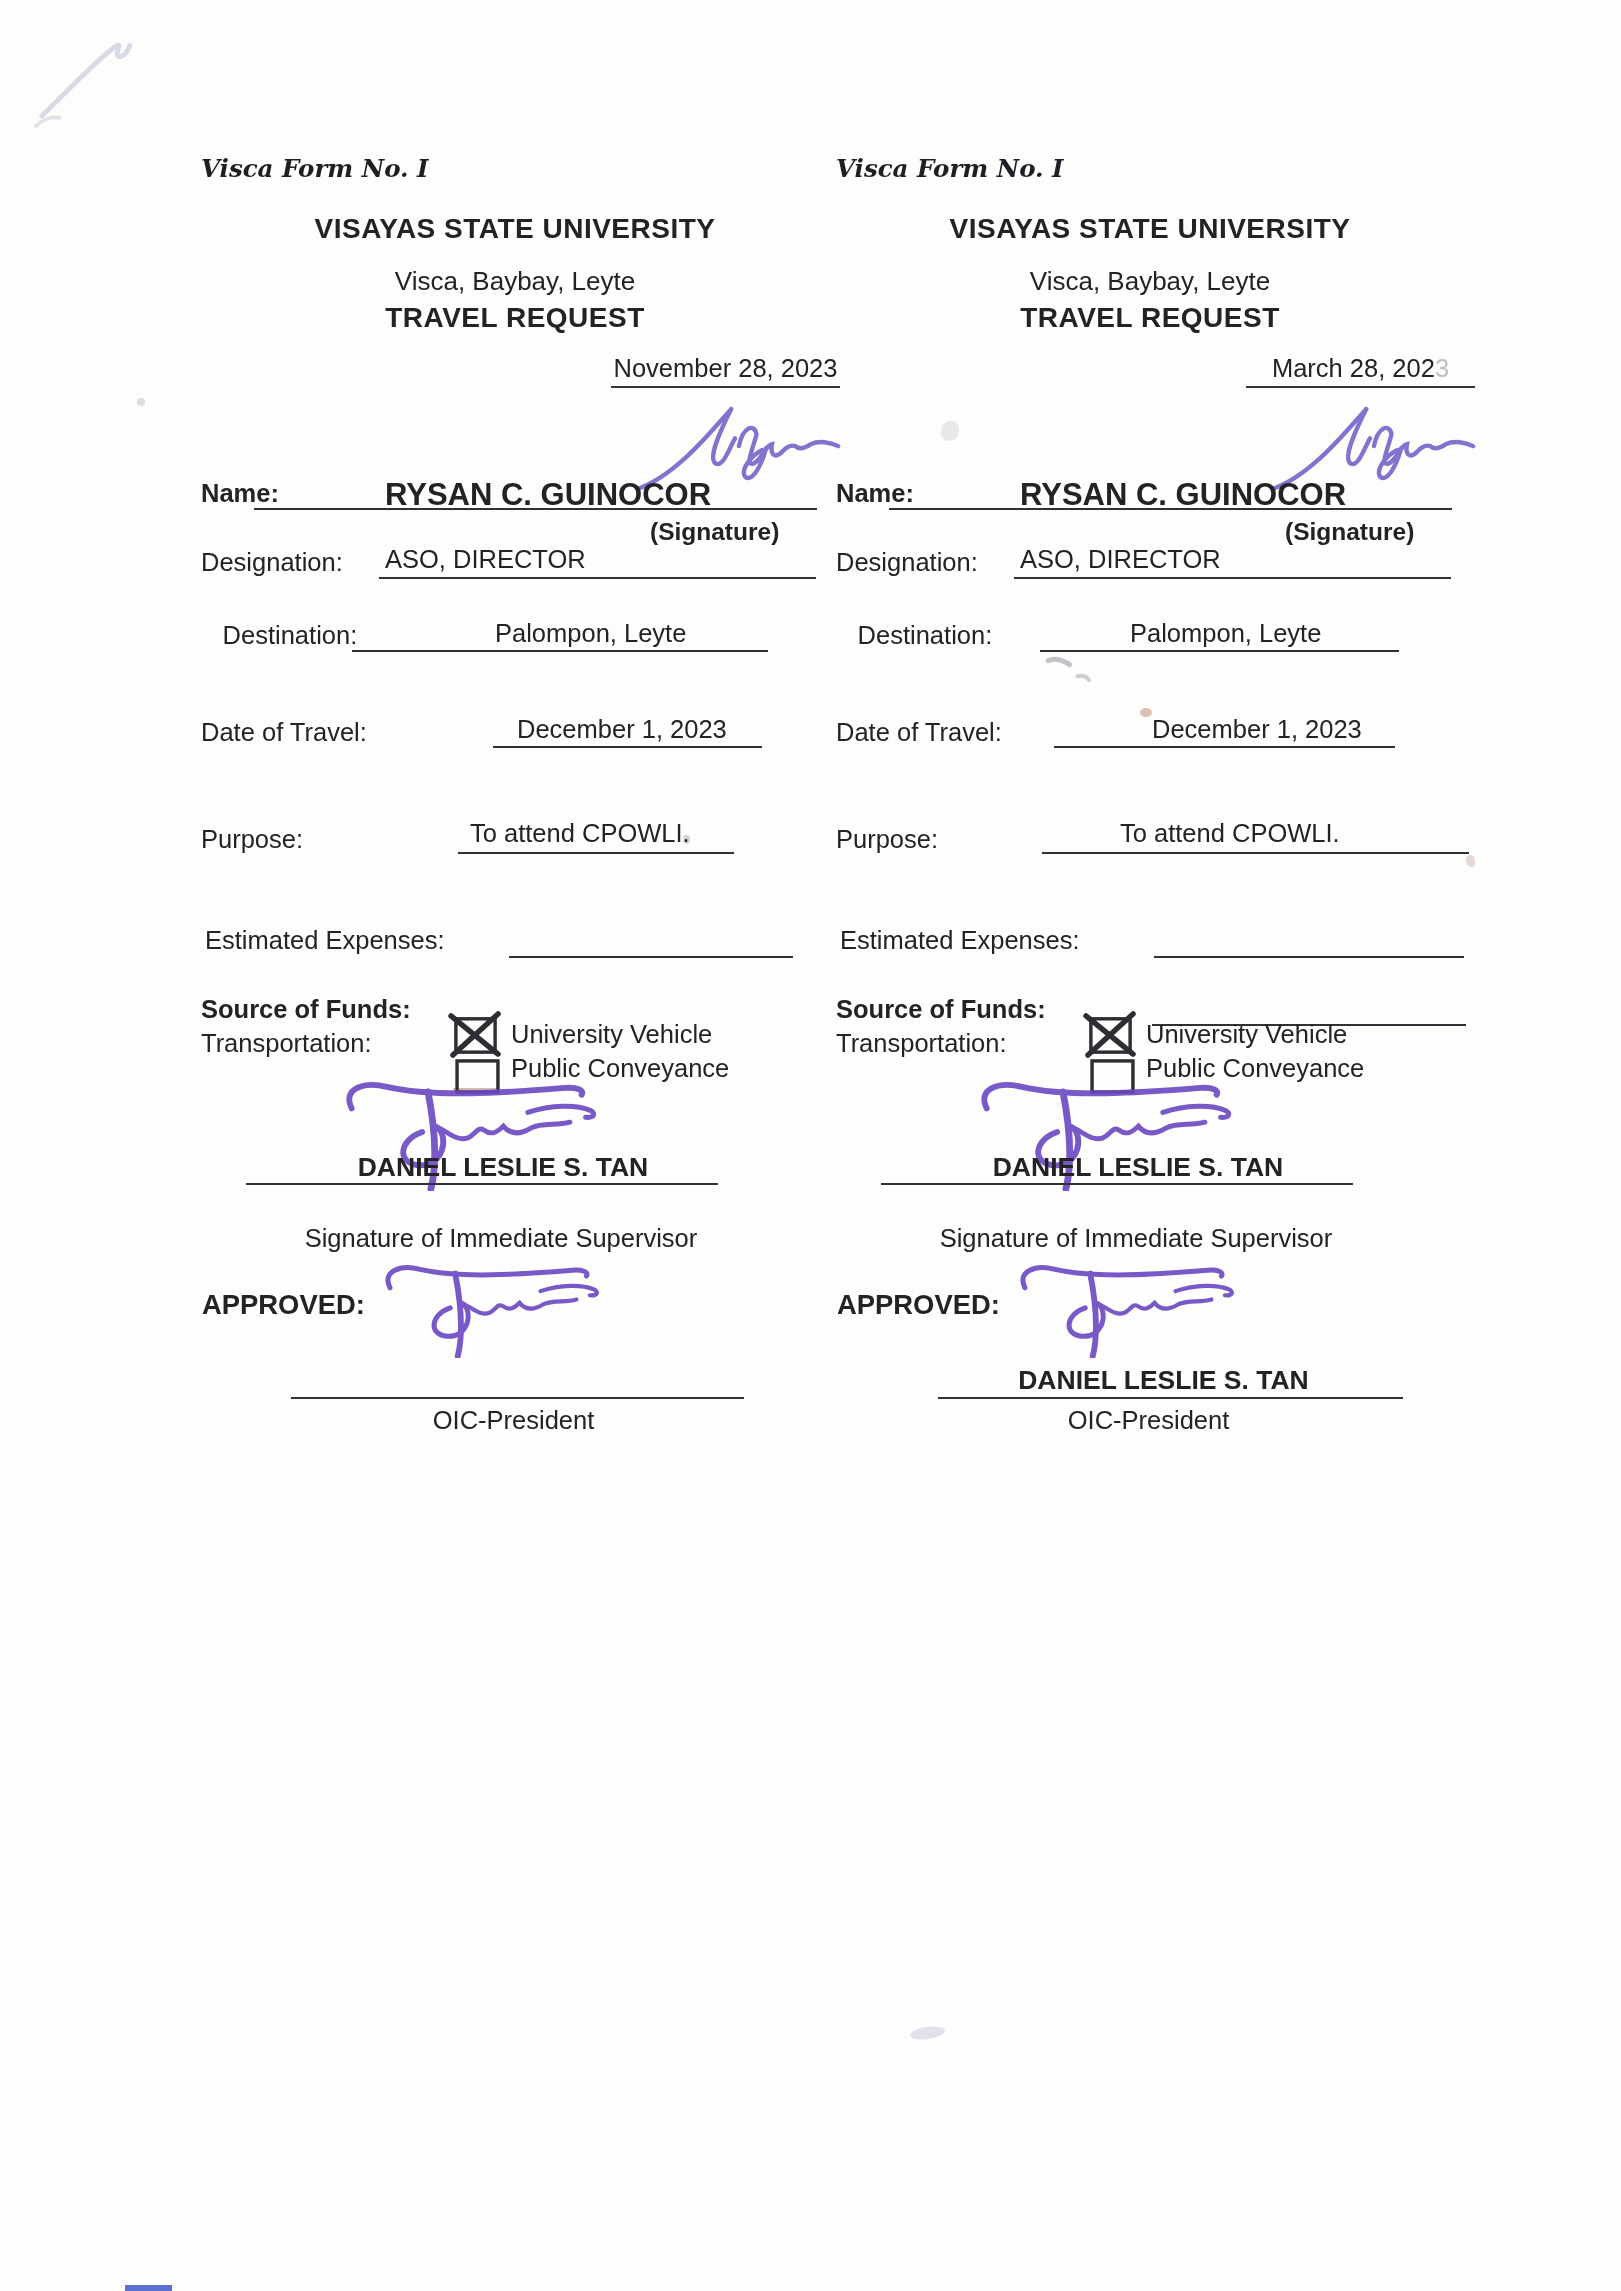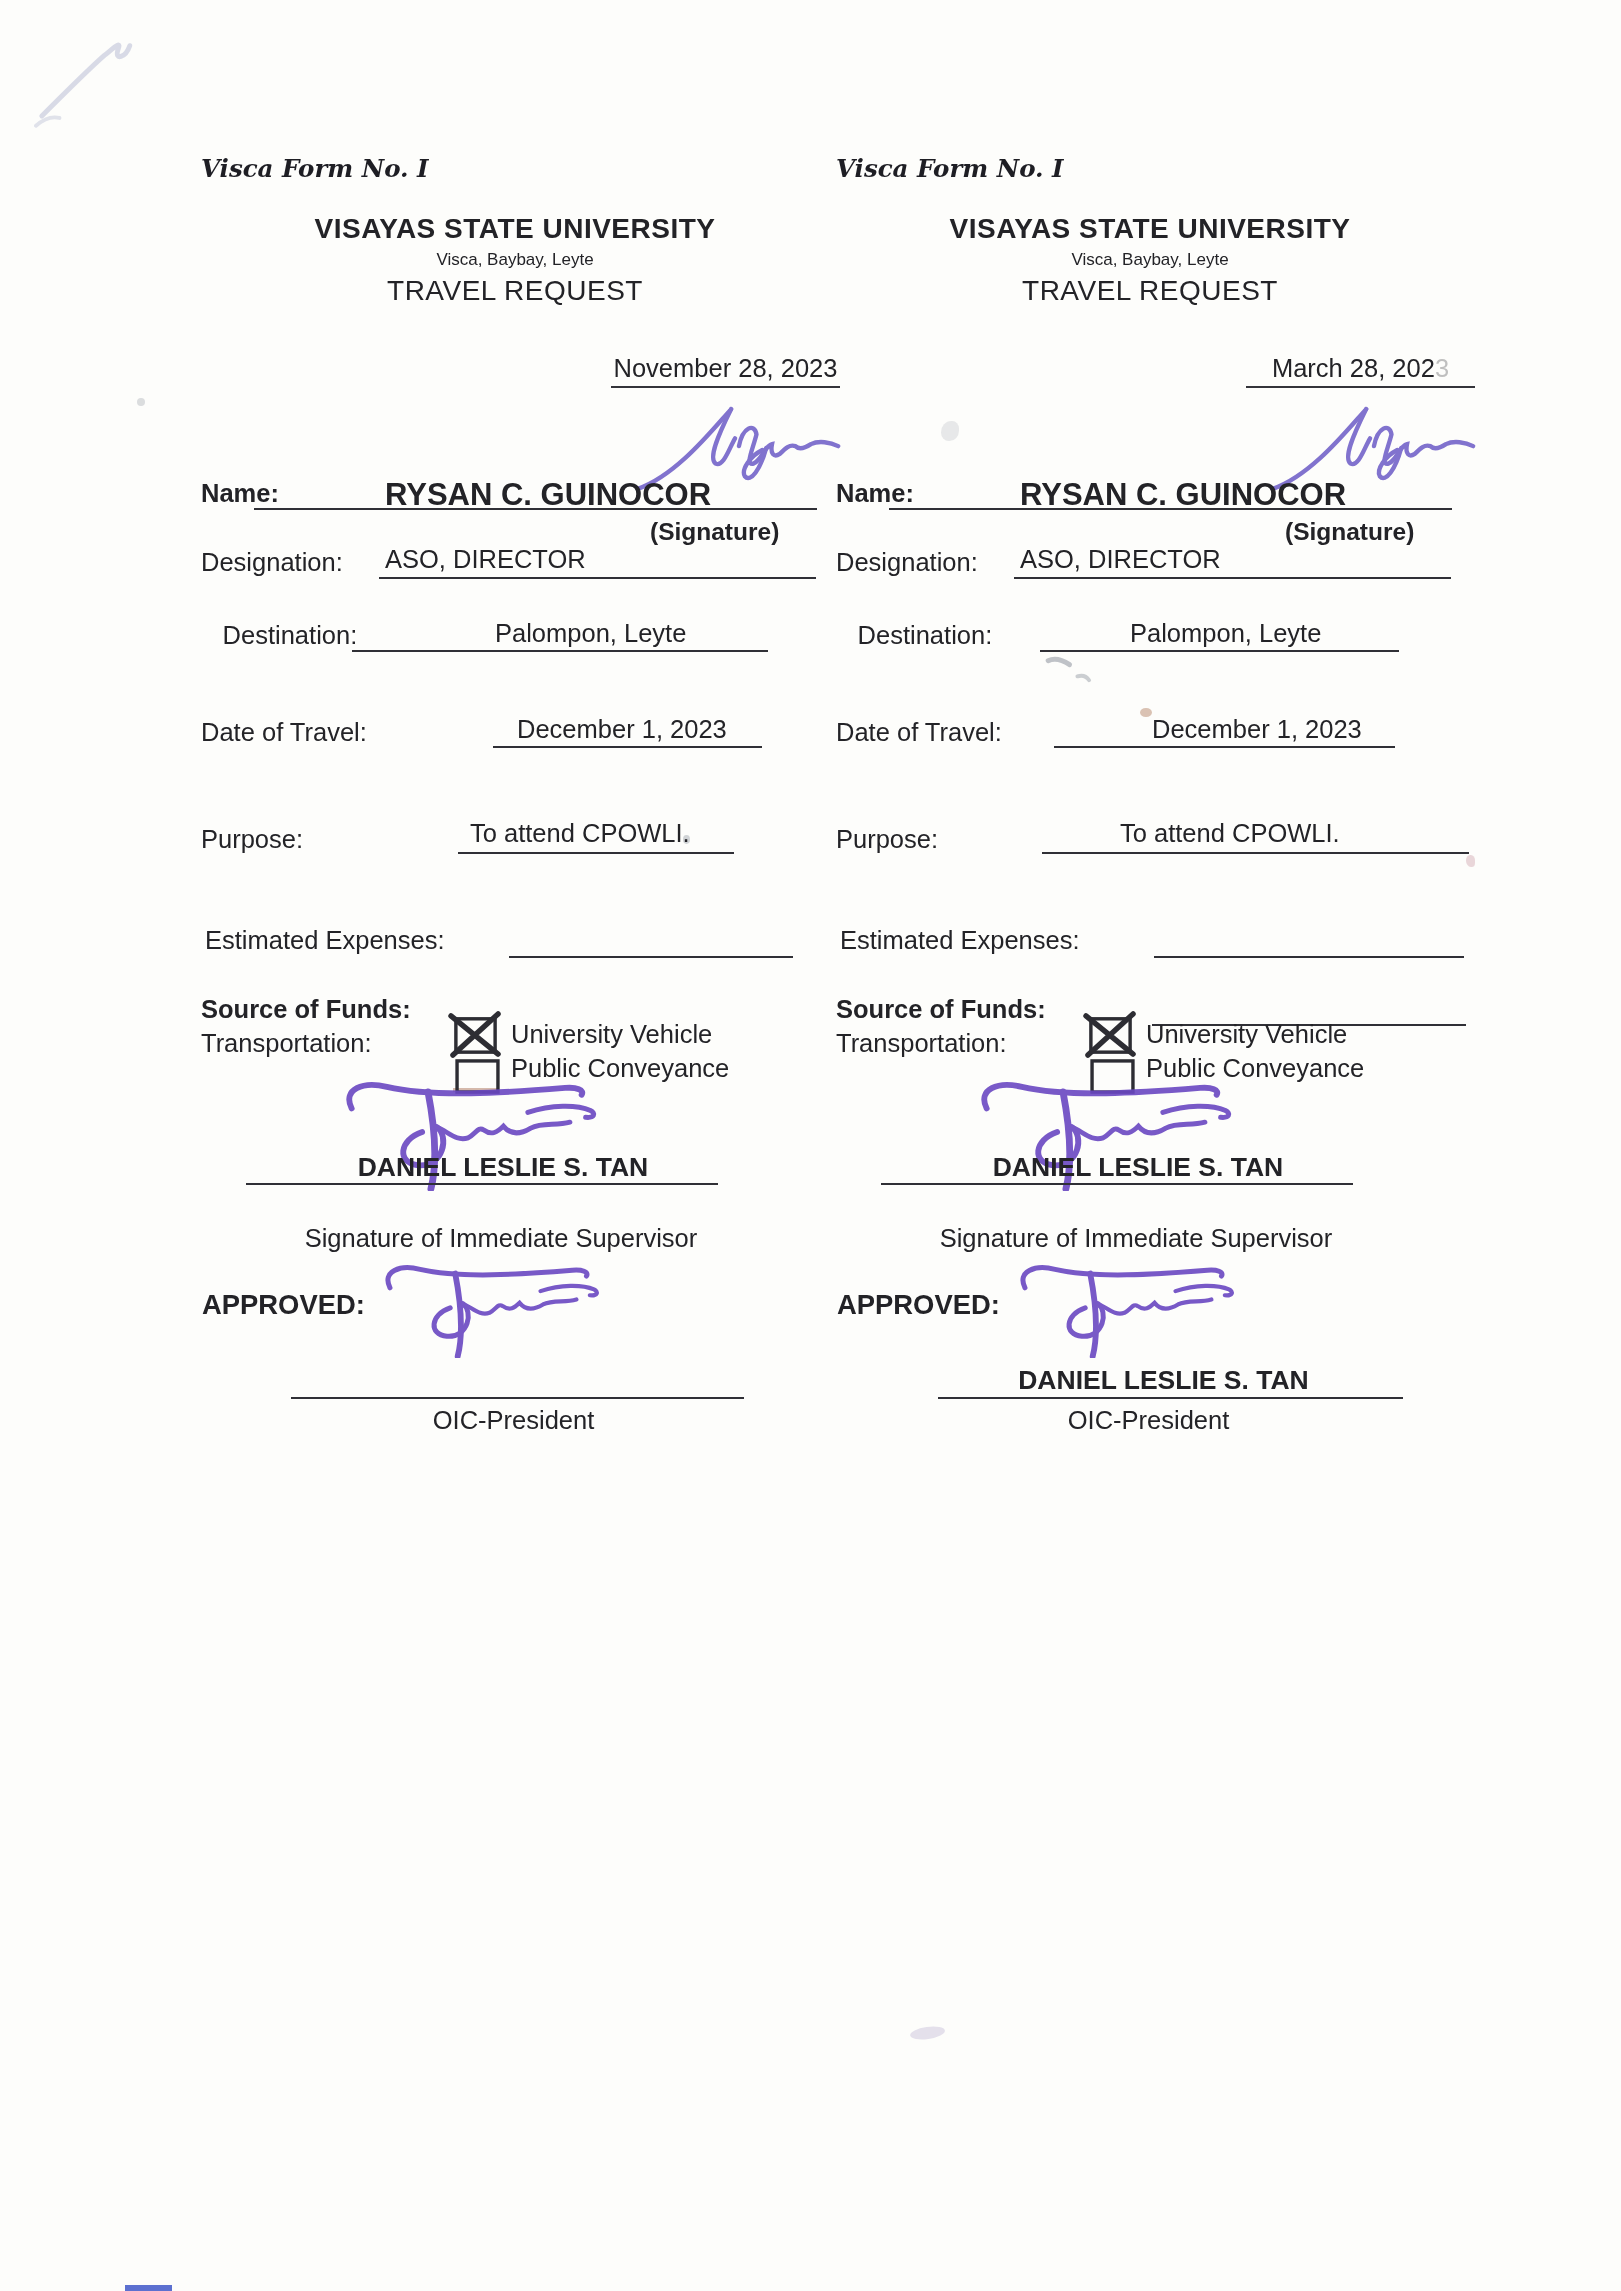--- a/index.html
+++ b/index.html
@@ -17,22 +17,22 @@
   .copy{position:absolute;top:152px;width:659px;height:1304px;}
   #copy-left{left:201px;}
   #copy-right{left:836px;}
   .copy *{position:absolute;}
 
   .form-no{left:0;top:2px;font-family:"DejaVu Serif",serif;font-style:italic;font-weight:bold;font-size:24.5px;color:#1e1e24;white-space:nowrap;}
 
   .header{left:-29px;top:61px;width:686px;text-align:center;}
   .header span{position:static;display:block;white-space:nowrap;}
   .h-univ{font-size:28px;font-weight:bold;letter-spacing:0.5px;}
-  .h-addr{font-size:17px;margin-top:5px;}
-  .h-title{font-size:28px;font-weight:normal;margin-top:4.9px;letter-spacing:0.5px;}
+  .h-addr{font-size:26px;margin-top:21px;}
+  .h-title{font-size:28px;font-weight:bold;margin-top:4.9px;letter-spacing:0.5px;}
 
   .date-field{top:202px;left:410px;width:229px;text-align:center;font-size:25.5px;
     border-bottom:2.9px solid #34343a;padding-bottom:2.9px;white-space:nowrap;}
   .date-clip{position:static;opacity:.28;}
 
   .lbl{font-size:25.5px;white-space:nowrap;}
   .val{font-size:31px;font-weight:bold;white-space:nowrap;}
   .val-n{font-size:25.5px;white-space:nowrap;}
   .rule{border-top:2.9px solid #303036;height:0;}
 

